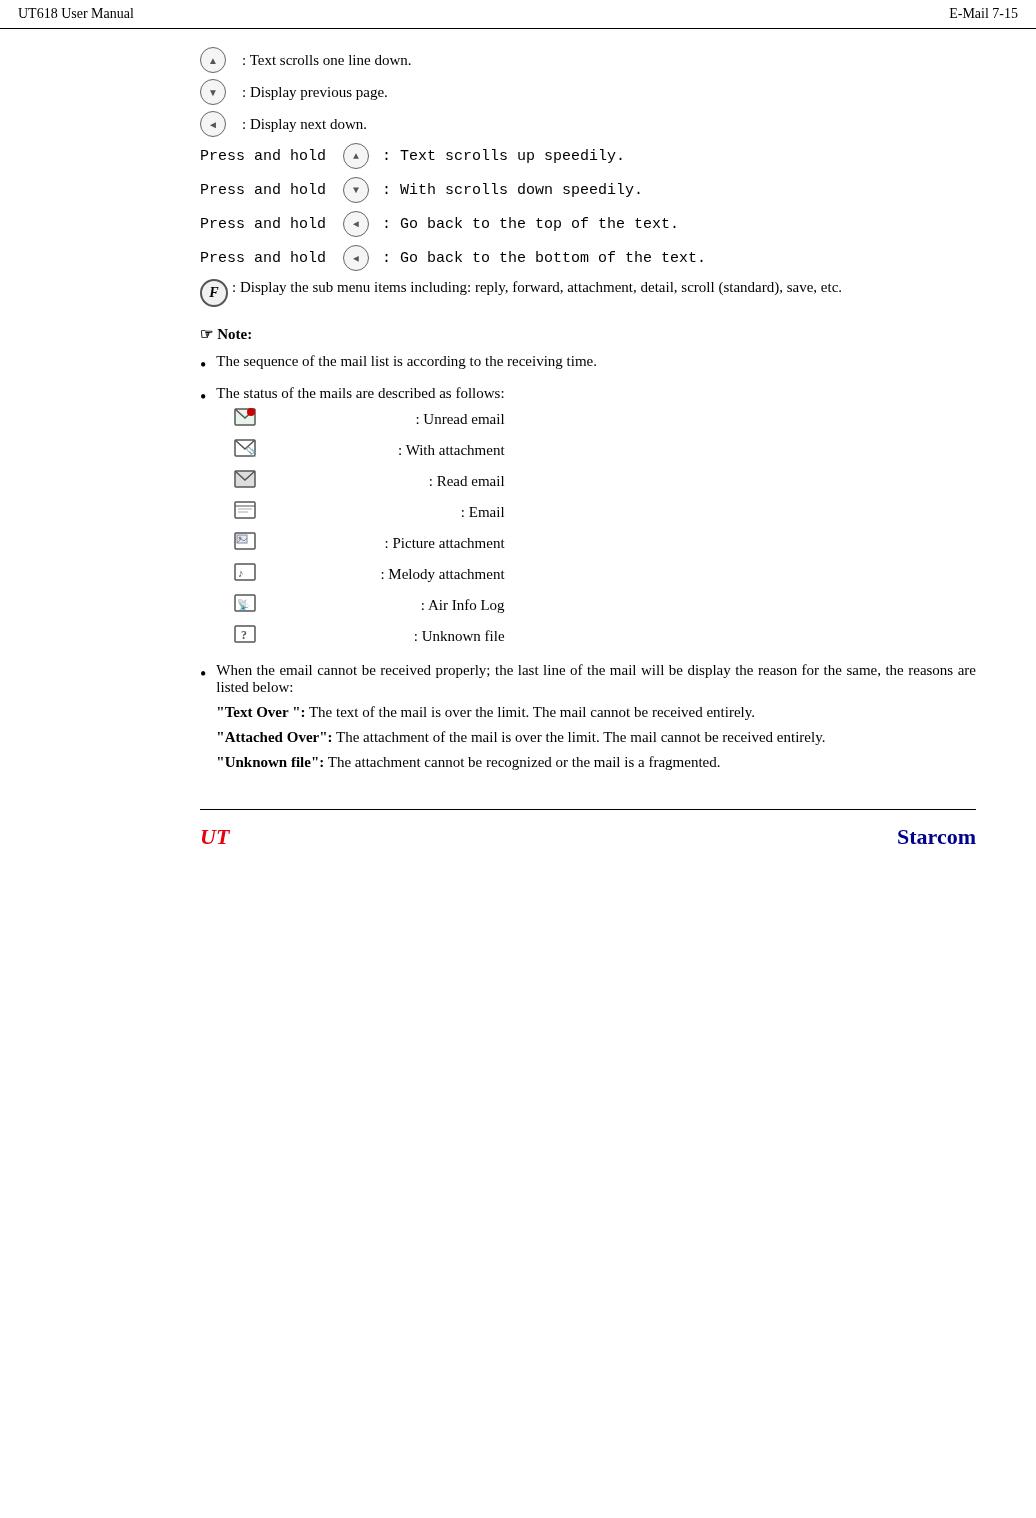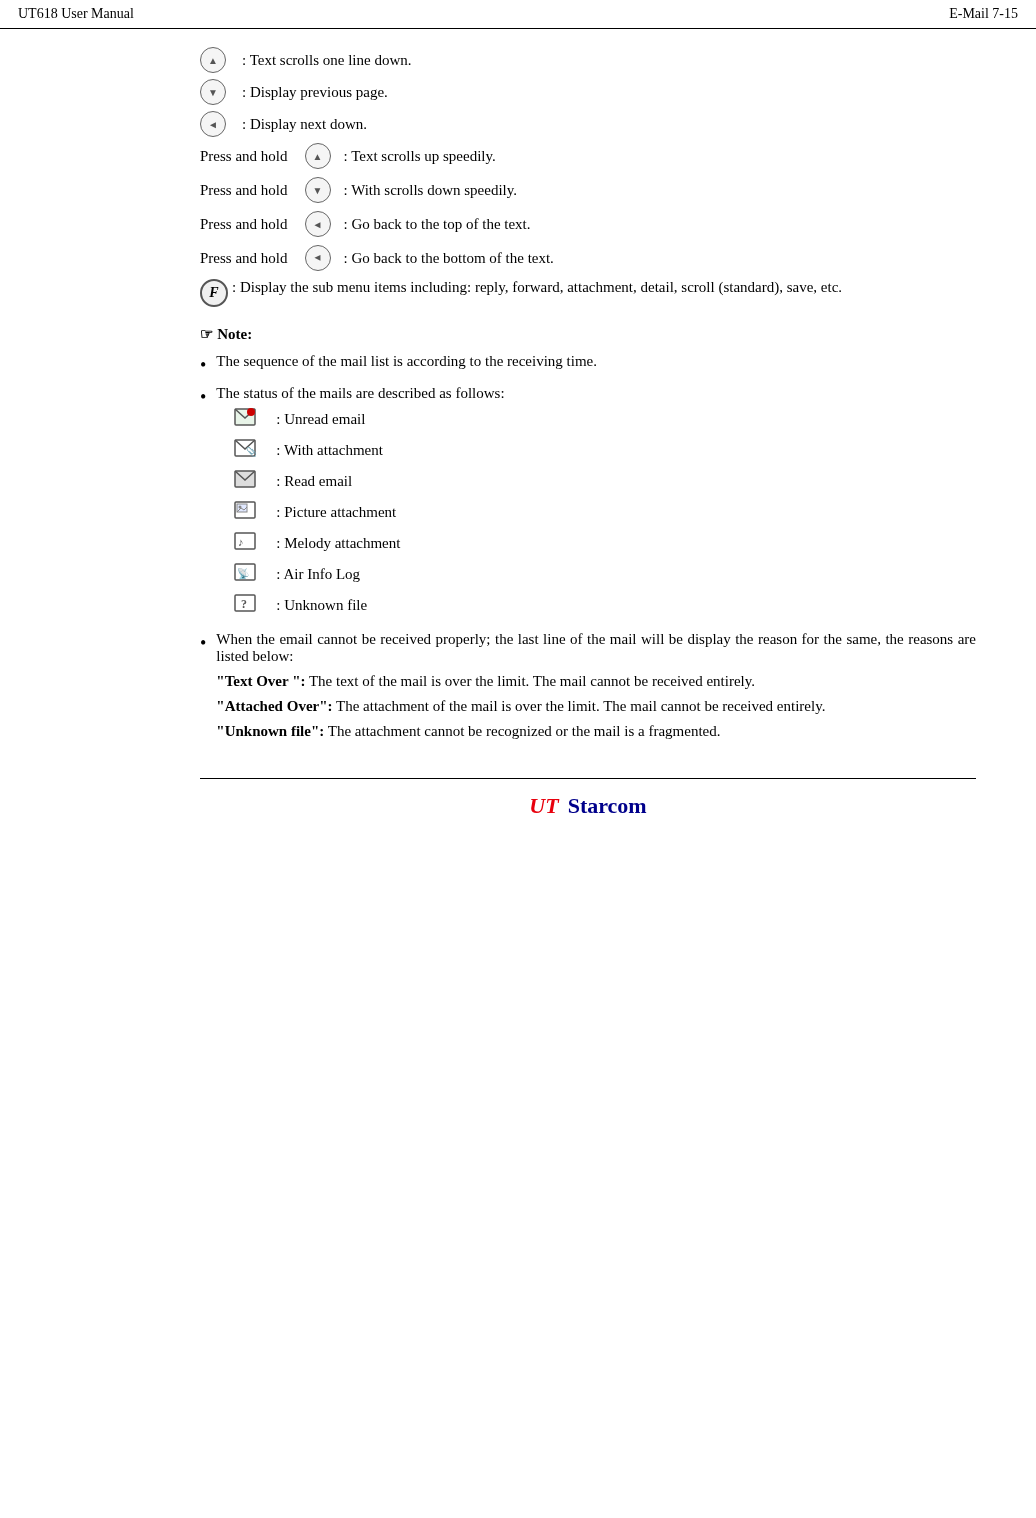--- a/index.html
+++ b/index.html
@@ -31,20 +31,21 @@
       gap: 16px;
     }
     .icon-desc {
       font-size: 15px;
     }
     .press-hold-row {
       display: flex;
       align-items: center;
       margin-bottom: 8px;
       gap: 10px;
+      font-family: Liberation Mono, monospace;
     }
     .press-hold-text {
       font-size: 15px;
       margin-right: 4px;
     }
     .after-icon-text {
       font-size: 15px;
     }
     .f-icon {
       display: inline-flex;
@@ -96,20 +97,21 @@
     }
     .status-list {
       margin-left: 18px;
       margin-top: 4px;
     }
     .status-item {
       display: flex;
       align-items: center;
       margin-bottom: 5px;
       gap: 20px;
+      justify-content: space-between;
     }
     .status-text {
       font-size: 15px;
     }
     .sub-notes {
       margin-left: 0;
       margin-top: 8px;
     }
     .sub-note-item {
       margin-bottom: 8px;
@@ -119,21 +121,21 @@
     .bold-term { font-weight: bold; }
     .footer-line {
       border-top: 1px solid #000;
       margin-top: 30px;
       padding-top: 8px;
       text-align: center;
     }
     .footer-logo {
       display: flex;
       align-items: center;
-      justify-content: center;
+      justify-content: space-between;
       gap: 9px;
       margin-top: 6px;
     }
     .logo-ut {
       font-size: 22px;
       font-weight: bold;
       color: #e8000d;
       font-style: italic;
     }
     .logo-star {
@@ -286,20 +288,31 @@
           <div class="status-item">
             <span class="icon-svg-wrap">
               <svg viewBox="0 0 22 18" fill="none" xmlns="http://www.w3.org/2000/svg">
                 <rect x="1" y="1" width="20" height="16" rx="1" stroke="#555" stroke-width="1.5" fill="#ddd"></rect>
                 <polyline points="1,1 11,10 21,1" stroke="#555" stroke-width="1.5" fill="none"></polyline>
               </svg>
             </span>
             <span class="status-text">: Read email</span>
           </div>
 
+          <div class="status-item">
+            <span class="icon-svg-wrap">
+              <svg viewBox="0 0 22 18" fill="none" xmlns="http://www.w3.org/2000/svg">
+                <rect x="1" y="1" width="20" height="16" rx="1" stroke="#555" stroke-width="1.5" fill="#fff"></rect>
+                <line x1="1" y1="5" x2="21" y2="5" stroke="#555" stroke-width="1"></line>
+                <line x1="4" y1="8" x2="18" y2="8" stroke="#aaa" stroke-width="1"></line>
+                <line x1="4" y1="11" x2="14" y2="11" stroke="#aaa" stroke-width="1"></line>
+              </svg>
+            </span>
+            <span class="status-text">: Email</span>
+          </div>
 
           <div class="status-item">
             <span class="icon-svg-wrap">
               <svg viewBox="0 0 22 18" fill="none" xmlns="http://www.w3.org/2000/svg">
                 <rect x="1" y="1" width="20" height="16" rx="1" stroke="#555" stroke-width="1.5" fill="#fff"></rect>
                 <rect x="3" y="3" width="10" height="8" stroke="#888" stroke-width="1" fill="#e0e8ff"></rect>
                 <circle cx="6" cy="6" r="1.5" fill="#888"></circle>
                 <polyline points="3,11 7,7 10,9 13,6" stroke="#888" stroke-width="1" fill="none"></polyline>
               </svg>
             </span>

